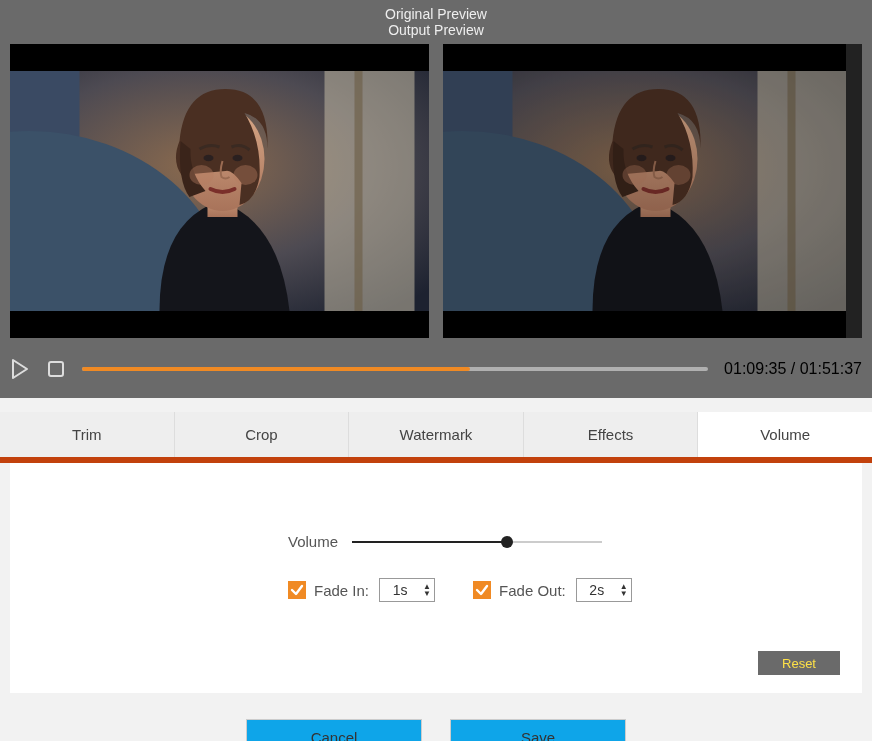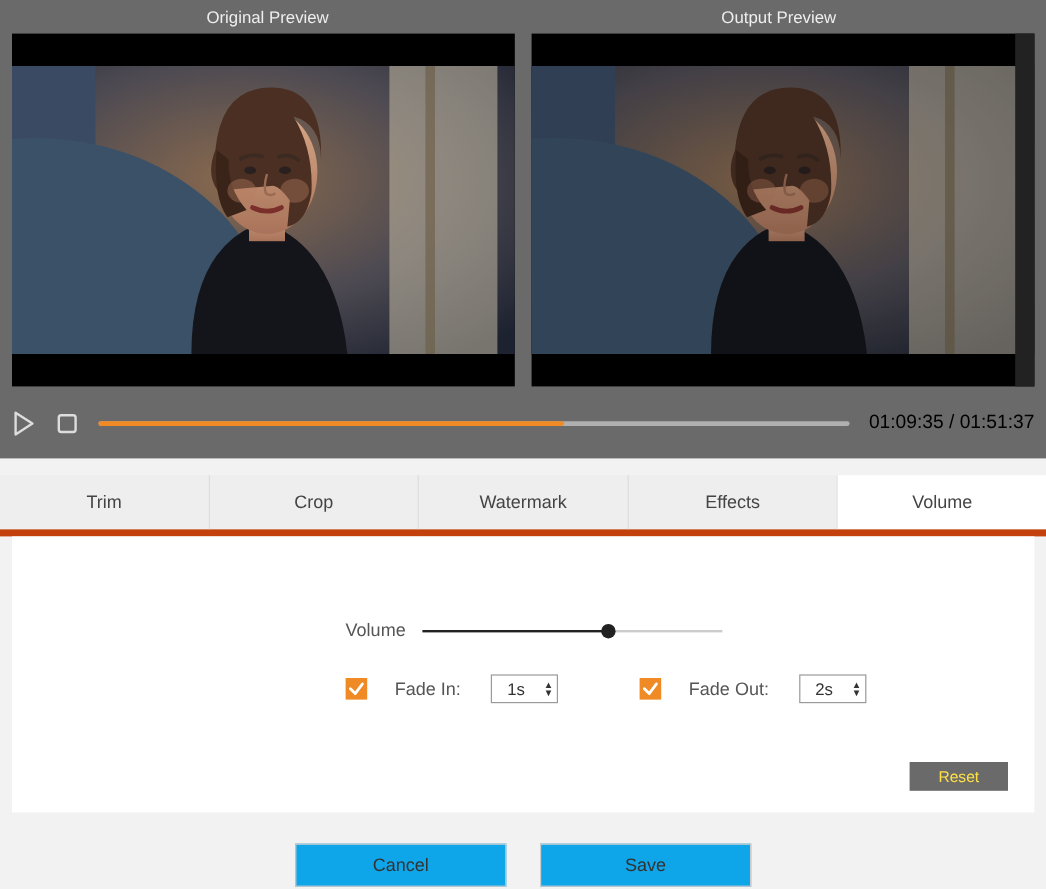--- a/index.html
+++ b/index.html
@@ -16,20 +16,21 @@
   
   .preview-zone {
     background: #6a6a6a;
     padding: 6px 10px 18px 10px;
   }
   .preview-labels {
     display: flex;
     color: #eee;
     font-size: 14px;
     padding-bottom: 6px;
+    flex-direction: column;
   }
   .preview-labels > div {
     flex: 1;
     text-align: center;
   }
   .previews {
     display: flex;
     gap: 14px;
   }
   .preview {
@@ -151,21 +152,21 @@
   .vol-thumb {
     position: absolute;
     top: 2px;
     left: 62%;
     width: 12px; height: 12px;
     background: #222;
     border-radius: 50%;
     transform: translateX(-50%);
   }
 
-  .fade-row { margin-top: 28px; gap: 23px; }
+  .fade-row { margin-top: 28px; gap: 8px; }
   .chk {
     width: 18px; height: 18px;
     background: #f08a24;
     display: inline-flex;
     align-items: center;
     justify-content: center;
     cursor: pointer;
   }
   .chk svg { display: block; }
   .fade-label { margin-right: 2px; }

